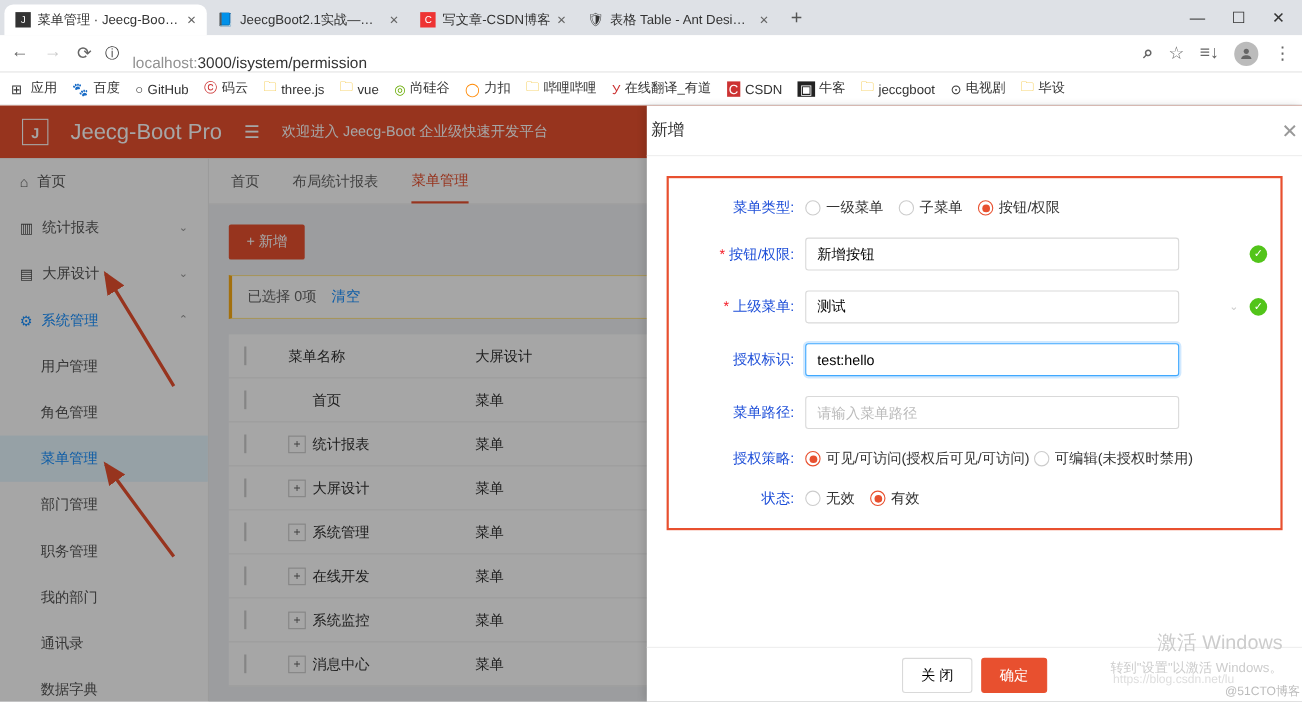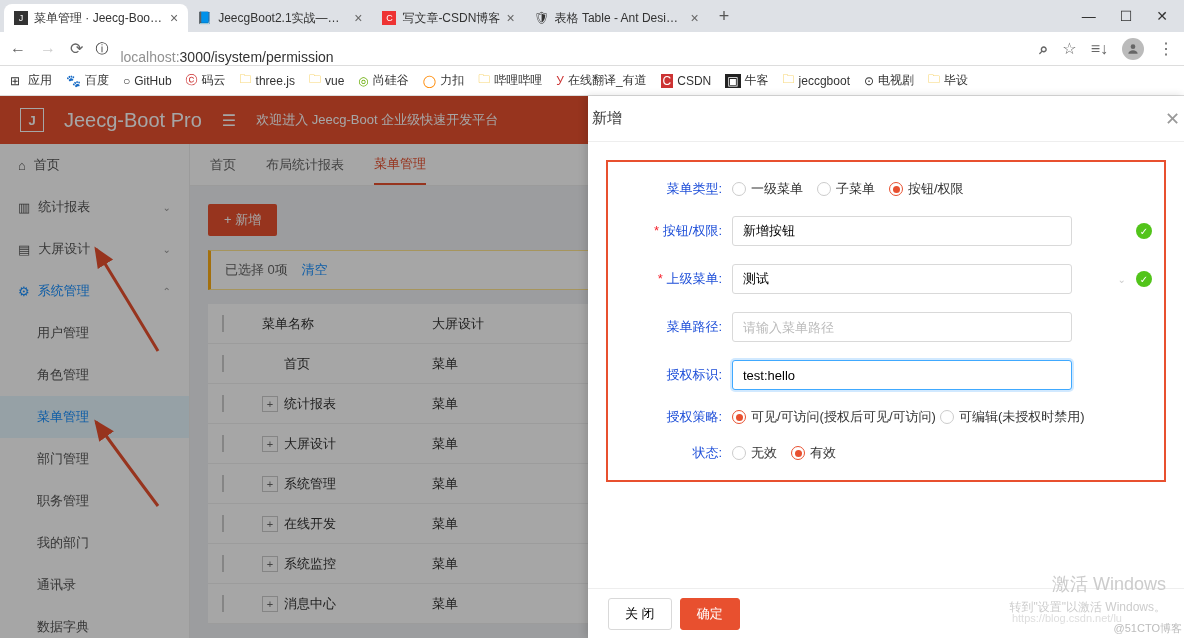--- a/index.html
+++ b/index.html
@@ -81,21 +81,21 @@
     .radio-dot { width: 14px; height: 14px; border: 1px solid #ccc; border-radius: 50%; display: inline-flex; align-items: center; justify-content: center; }
     .radio-dot.on { border-color: #e8502f; }
     .radio-dot.on::after { content: ""; width: 7px; height: 7px; background: #e8502f; border-radius: 50%; }
     .finput { width: 340px; height: 30px; border: 1px solid #d9d9d9; border-radius: 3px; padding: 0 10px; font-size: 13px; }
     .finput.focus { border-color: #40a9ff; box-shadow: 0 0 0 2px rgba(24,144,255,0.2); }
     .finput::placeholder { color: #bbb; }
     .check-ok { width: 16px; height: 16px; background: #52c41a; border-radius: 50%; color: #fff; font-size: 10px; display: inline-flex; align-items: center; justify-content: center; position: absolute; right: -2px; }
     .sel-arrow { position: absolute; right: 24px; color: #ccc; font-size: 10px; }
     .radio-stack { flex-direction: row; align-items: center; gap: 4px; }
     
-    .drawer-foot { height: 50px; display: flex; align-items: center; justify-content: flex-start; padding: 5px 20px; gap: 8px; border-top: 1px solid #eee; }
+    .drawer-foot { height: 50px; display: flex; align-items: center; justify-content: center; padding: 5px 20px; gap: 8px; border-top: 1px solid #eee; }
     .btn { padding: 6px 16px; font-size: 13px; border: 1px solid #d9d9d9; background: #fff; border-radius: 3px; }
     .btn.primary { background: #e8502f; color: #fff; border-color: #e8502f; }
     
     .watermark { position: absolute; right: 18px; bottom: 42px; color: #ccc; font-size: 18px; z-index: 20; }
     .watermark2 { position: absolute; right: 18px; bottom: 22px; color: #ccc; font-size: 12px; z-index: 20; }
     .blog-wm { position: absolute; right: 2px; bottom: 2px; color: rgba(120,120,120,0.5); font-size: 11px; z-index: 21; }
     .blog-wm2 { position: absolute; right: 62px; bottom: 14px; color: rgba(120,120,120,0.25); font-size: 11px; z-index: 21; }
   </style>
 </head>
 <body>
@@ -402,29 +402,29 @@
         </div>
         <div class="frow">
           <div class="flabel req">上级菜单:</div>
           <div class="fctrl">
             <input class="finput" value="测试" style="">
             <span class="sel-arrow">⌄</span>
             <span class="check-ok">✓</span>
           </div>
         </div>
         <div class="frow">
+          <div class="flabel">授权标识:</div>
+          <div class="fctrl">
+            <input class="finput focus" value="test:hello" style="">
+          </div>
+        </div>
+        <div class="frow">
           <div class="flabel">菜单路径:</div>
           <div class="fctrl">
             <input class="finput" placeholder="请输入菜单路径" style="">
-          </div>
-        </div>
-        <div class="frow">
-          <div class="flabel">授权标识:</div>
-          <div class="fctrl">
-            <input class="finput focus" value="test:hello" style="">
           </div>
         </div>
         <div class="frow">
           <div class="flabel">授权策略:</div>
           <div class="fctrl radio-stack">
             <label class="radio">
                 <span class="radio-dot on"></span>
                 <span>可见/可访问(授权后可见/可访问)</span>
               </label>
             <label class="radio">

